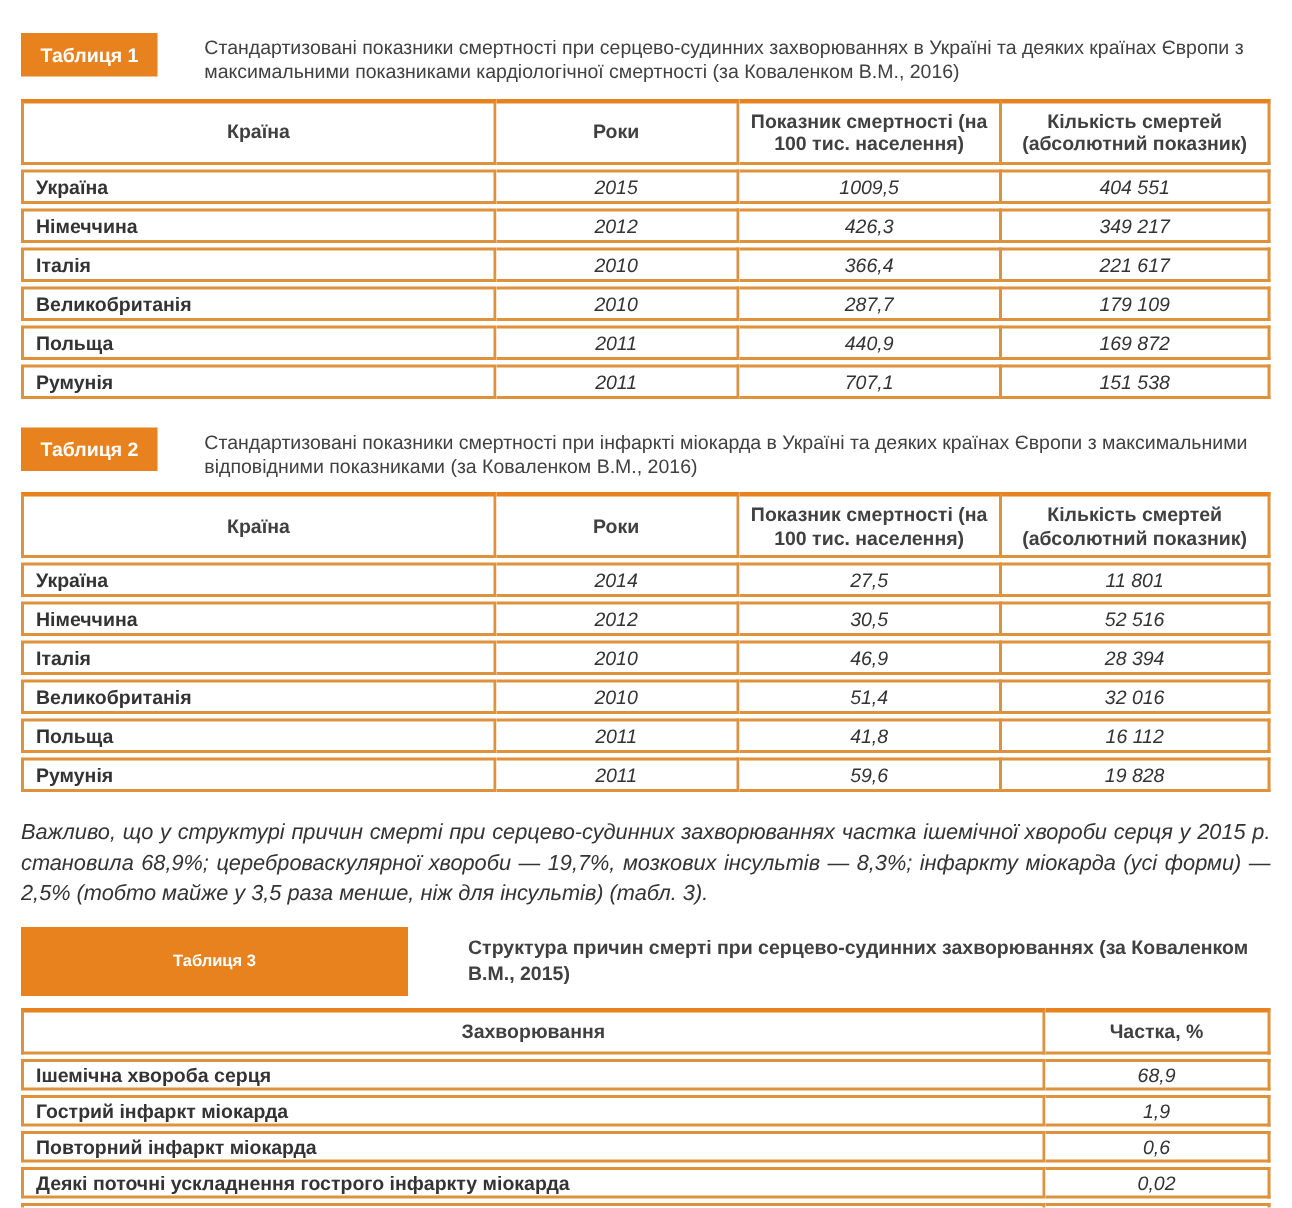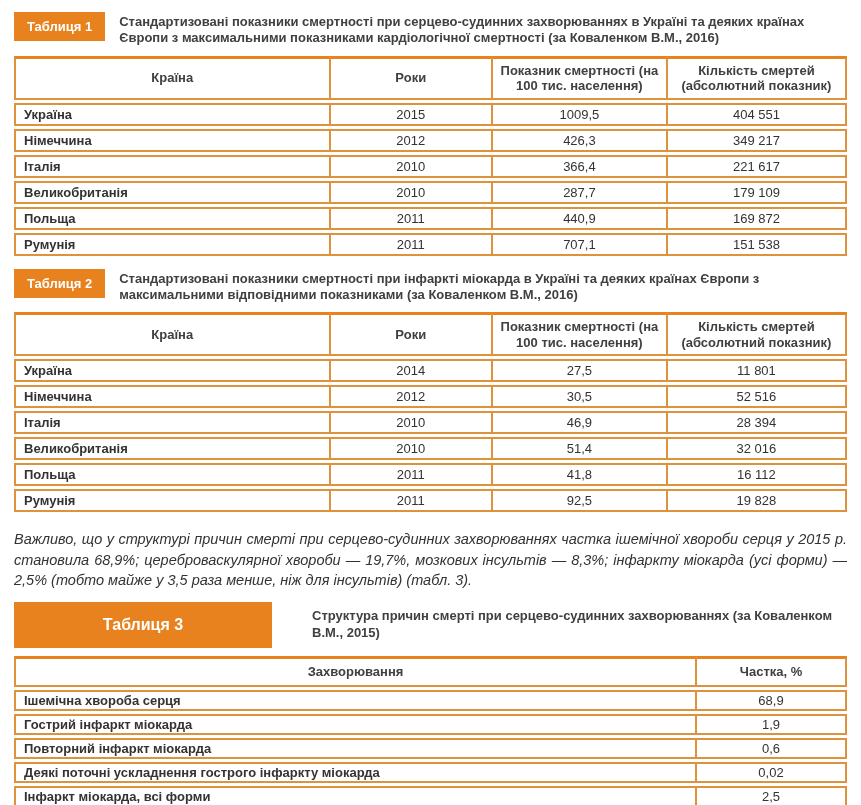--- a/index.html
+++ b/index.html
@@ -11,60 +11,60 @@
   *{box-sizing:border-box;}
   html,body{margin:0;padding:0;background:#ffffff;}
   body{
     width:861px;height:805px;
     font-family:"Liberation Sans","DejaVu Sans",sans-serif;
     color:var(--body-text);
   }
   .page{padding:6px 14px 8px 14px;}
 
   
-  .cap{display:flex;align-items:flex-start;margin:6px 0 6px 0;}
+  .cap{display:flex;align-items:flex-start;margin:16px 0 6px 0;}
   .badge{
     background:var(--orange);color:#fff;font-weight:bold;font-size:13px;
     padding:7px 13px;white-space:nowrap;flex:0 0 auto;
   }
   .cap-title{
-    flex:1;padding-left:14px;font-weight:bold;font-size:13px;line-height:1.25;
+    flex:1;padding-left:31px;font-weight:normal;font-size:13px;line-height:1.25;
     color:var(--head-text);padding-top:2px;
   }
 
   
   table{width:100%;border-collapse:separate;border-spacing:0 3px;font-size:13px;}
   th,td{
     border-top:2px solid var(--border);
     border-bottom:2px solid var(--border);
     border-right:2px solid var(--border);
     padding:2px 8px;vertical-align:middle;background:#fff;
   }
   th:first-child,td:first-child{border-left:2px solid var(--border);}
   thead th{
     font-weight:bold;color:var(--head-text);text-align:center;
     border-top:3px solid var(--orange);padding:4px 6px;line-height:1.2;
   }
   tbody td{height:19px;}
   tbody td:first-child{font-weight:bold;text-align:left;}
-  tbody td.num{text-align:center;font-weight:normal;}
+  tbody td.num{text-align:center;font-weight:normal;font-style:italic;}
 
   .t12 col.c1{width:38%;} .t12 col.c2{width:19.5%;}
   .t12 col.c3{width:21%;}  .t12 col.c4{width:21.5%;}
 
   
   .para{
     font-size:14.5px;line-height:1.4;text-align:justify;
     margin:14px 0 12px 0;color:var(--body-text);font-style:italic;
   }
 
   
   .cap3{display:flex;align-items:stretch;margin:2px 0 5px 0;}
   .badge3{
-    background:var(--orange);color:#fff;font-weight:bold;font-size:16px;
+    background:var(--orange);color:#fff;font-weight:bold;font-size:11px;
     flex:0 0 258px;display:flex;align-items:center;justify-content:center;
     min-height:46px;
   }
   .cap3-title{
     flex:1;display:flex;align-items:center;padding-left:40px;
     font-weight:bold;font-size:13px;line-height:1.3;color:var(--head-text);
   }
   .t3 col.c1{width:82%;} .t3 col.c2{width:18%;}
   .t3 tbody td{height:20px;padding:1px 8px;}
   .t3 thead th{padding:5px 6px;}
@@ -182,21 +182,21 @@
           </tr>
           <tr>
             <td>Польща</td>
             <td class="num">2011</td>
             <td class="num">41,8</td>
             <td class="num">16 112</td>
           </tr>
           <tr>
             <td>Румунія</td>
             <td class="num">2011</td>
-            <td class="num">92,5</td>
+            <td class="num">59,6</td>
             <td class="num">19 828</td>
           </tr>
         </tbody>
     </table>
   </section>
 
   <p class="para">Важливо, що у структурі причин смерті при серцево-судинних захворюваннях частка ішемічної хвороби серця у 2015 р. становила 68,9%; цереброваскулярної хвороби — 19,7%, мозкових інсультів — 8,3%; інфаркту міокарда (усі форми) — 2,5% (тобто майже у 3,5 раза менше, ніж для інсультів) (табл. 3).</p>
 
   <section>
     <div class="cap3">

